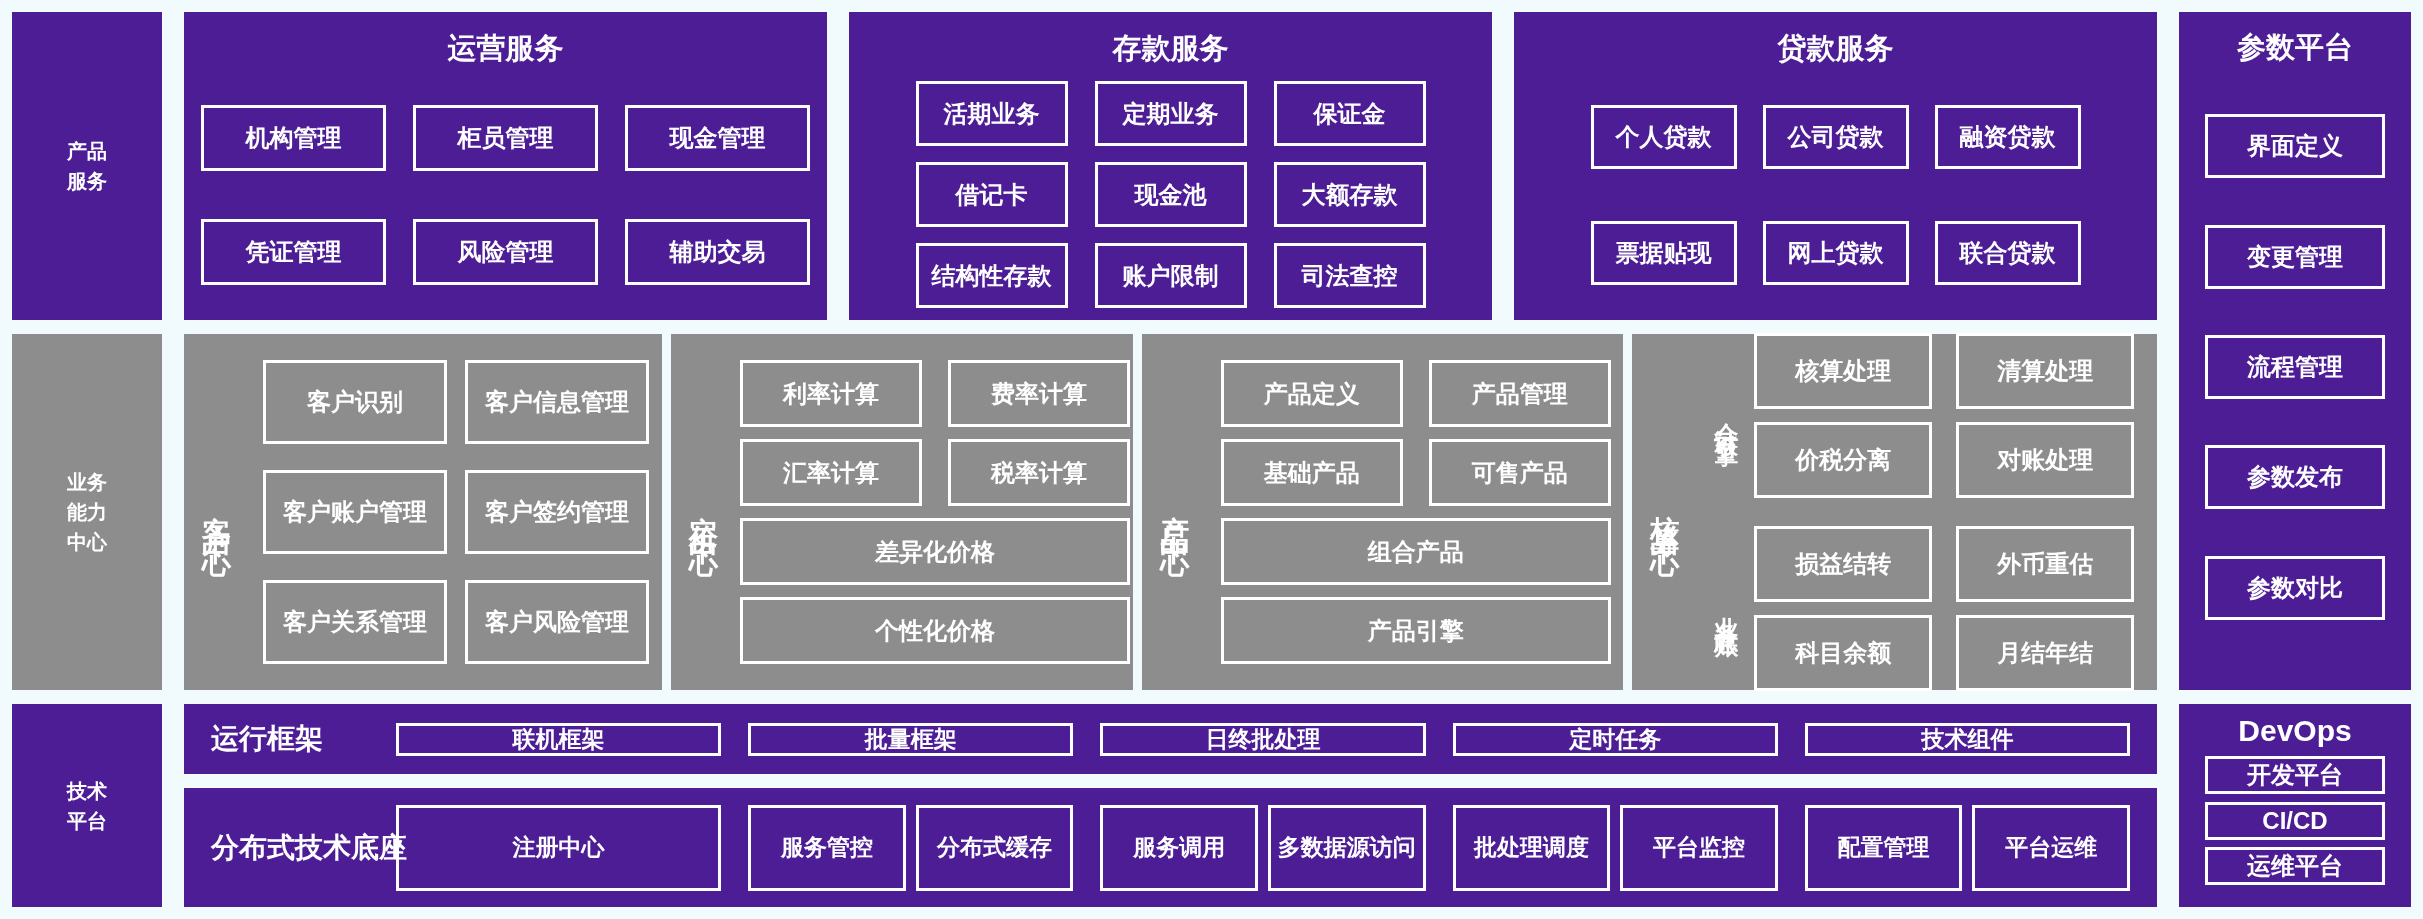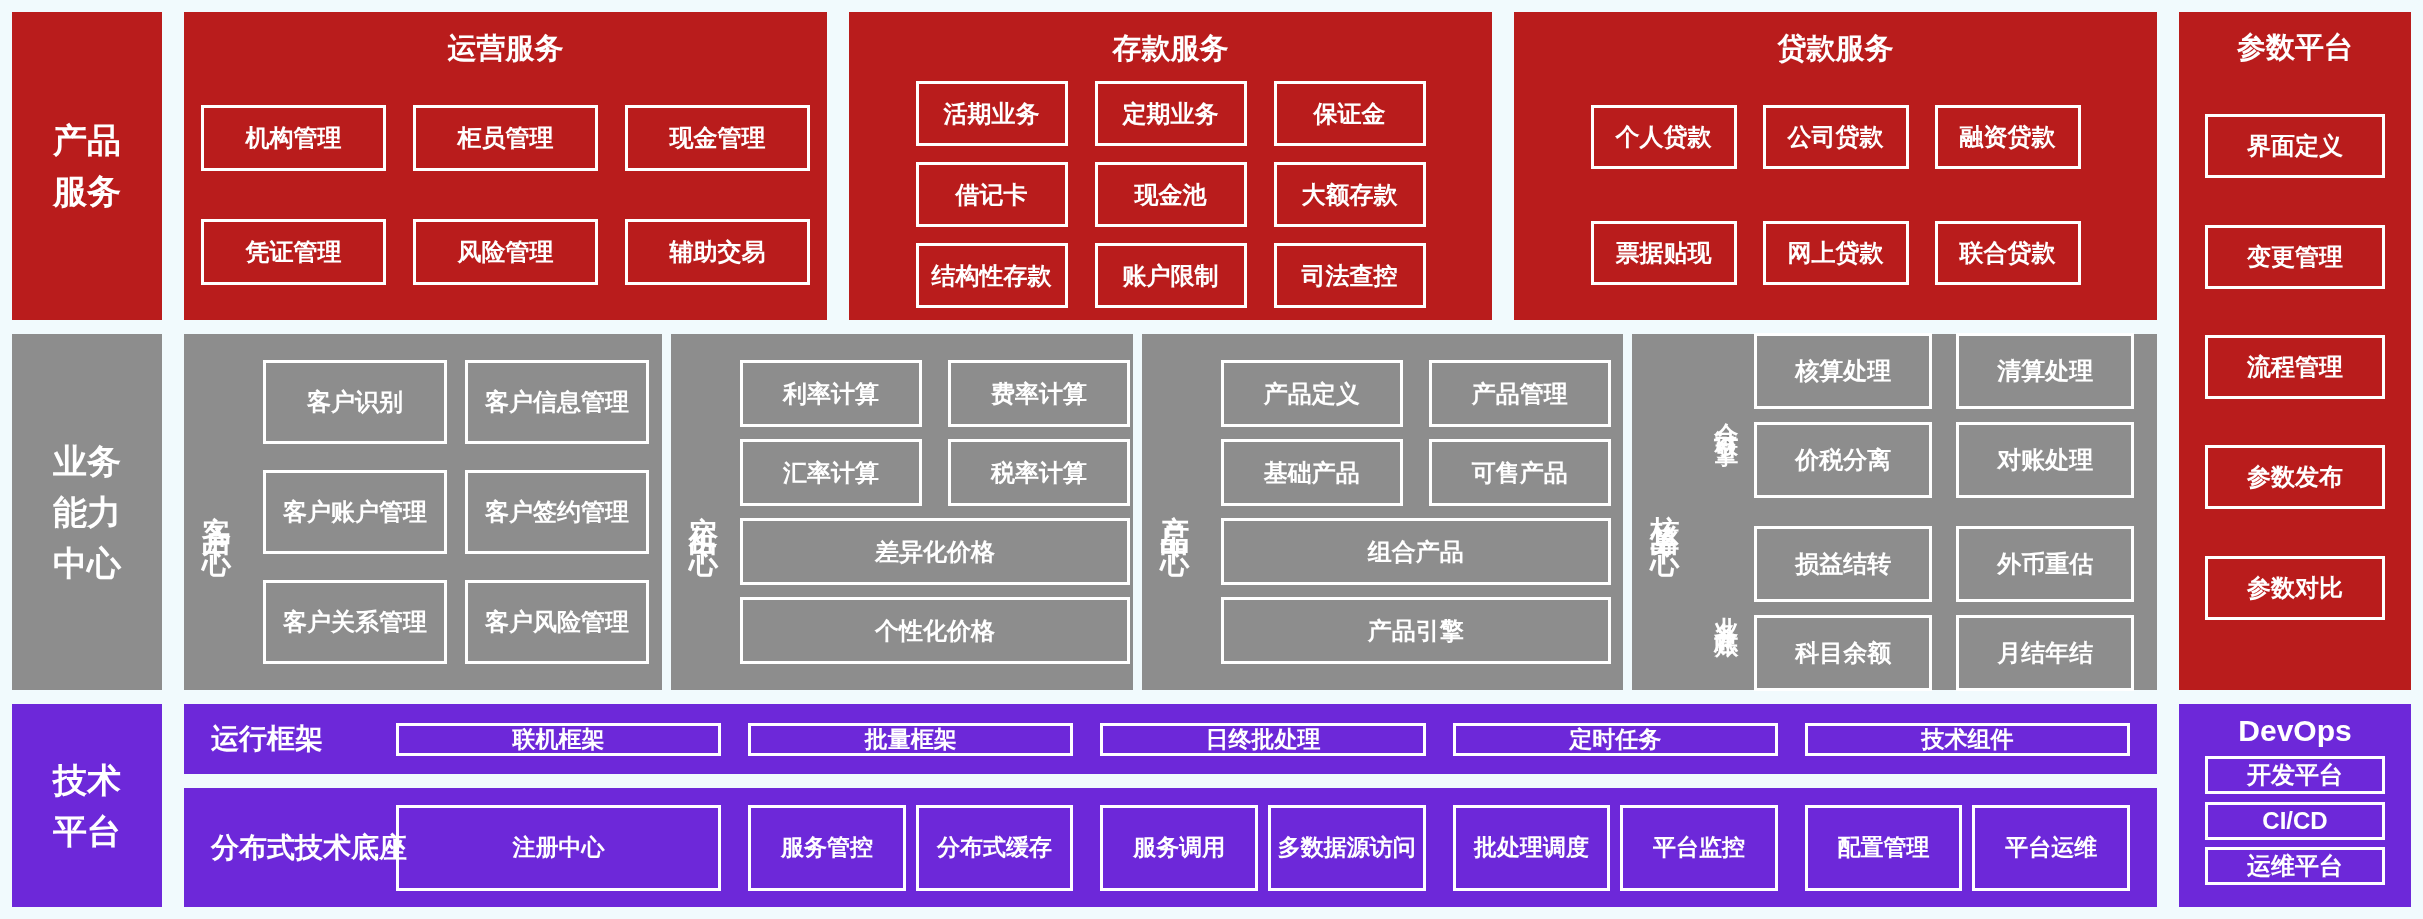--- a/index.html
+++ b/index.html
@@ -10,27 +10,27 @@
     background:#F1FAFD;
     padding:12px;
     display:grid;
     grid-template-columns:150px 1fr 232px;
     grid-template-rows:308px 356px 1fr;
     gap:14px 22px;
     font-family:"Liberation Sans","DejaVu Sans",sans-serif;
     font-weight:bold;
     color:#ffffff;
   }
-  .teal { background:#b91c1c; }
+  .teal { background:#4c1d95; }
   .gray { background:#8D8D8D; }
-  .blue { background:#6d28d9; }
+  .blue { background:#4c1d95; }
 
   .sidebar {
     display:flex; align-items:center; justify-content:center;
-    text-align:center; font-size:34px; line-height:1.5;
+    text-align:center; font-size:20px; line-height:1.5;
     white-space:pre-line;
   }
   .sb1 { grid-column:1; grid-row:1; }
   .sb2 { grid-column:1; grid-row:2; }
   .sb3 { grid-column:1; grid-row:3; }
 
   
   .top-band { grid-column:2; grid-row:1; display:flex; gap:22px; }
   .svc { flex:1; display:flex; flex-direction:column; }
   .svc-title { text-align:center; font-size:29px; padding-top:17px; }

